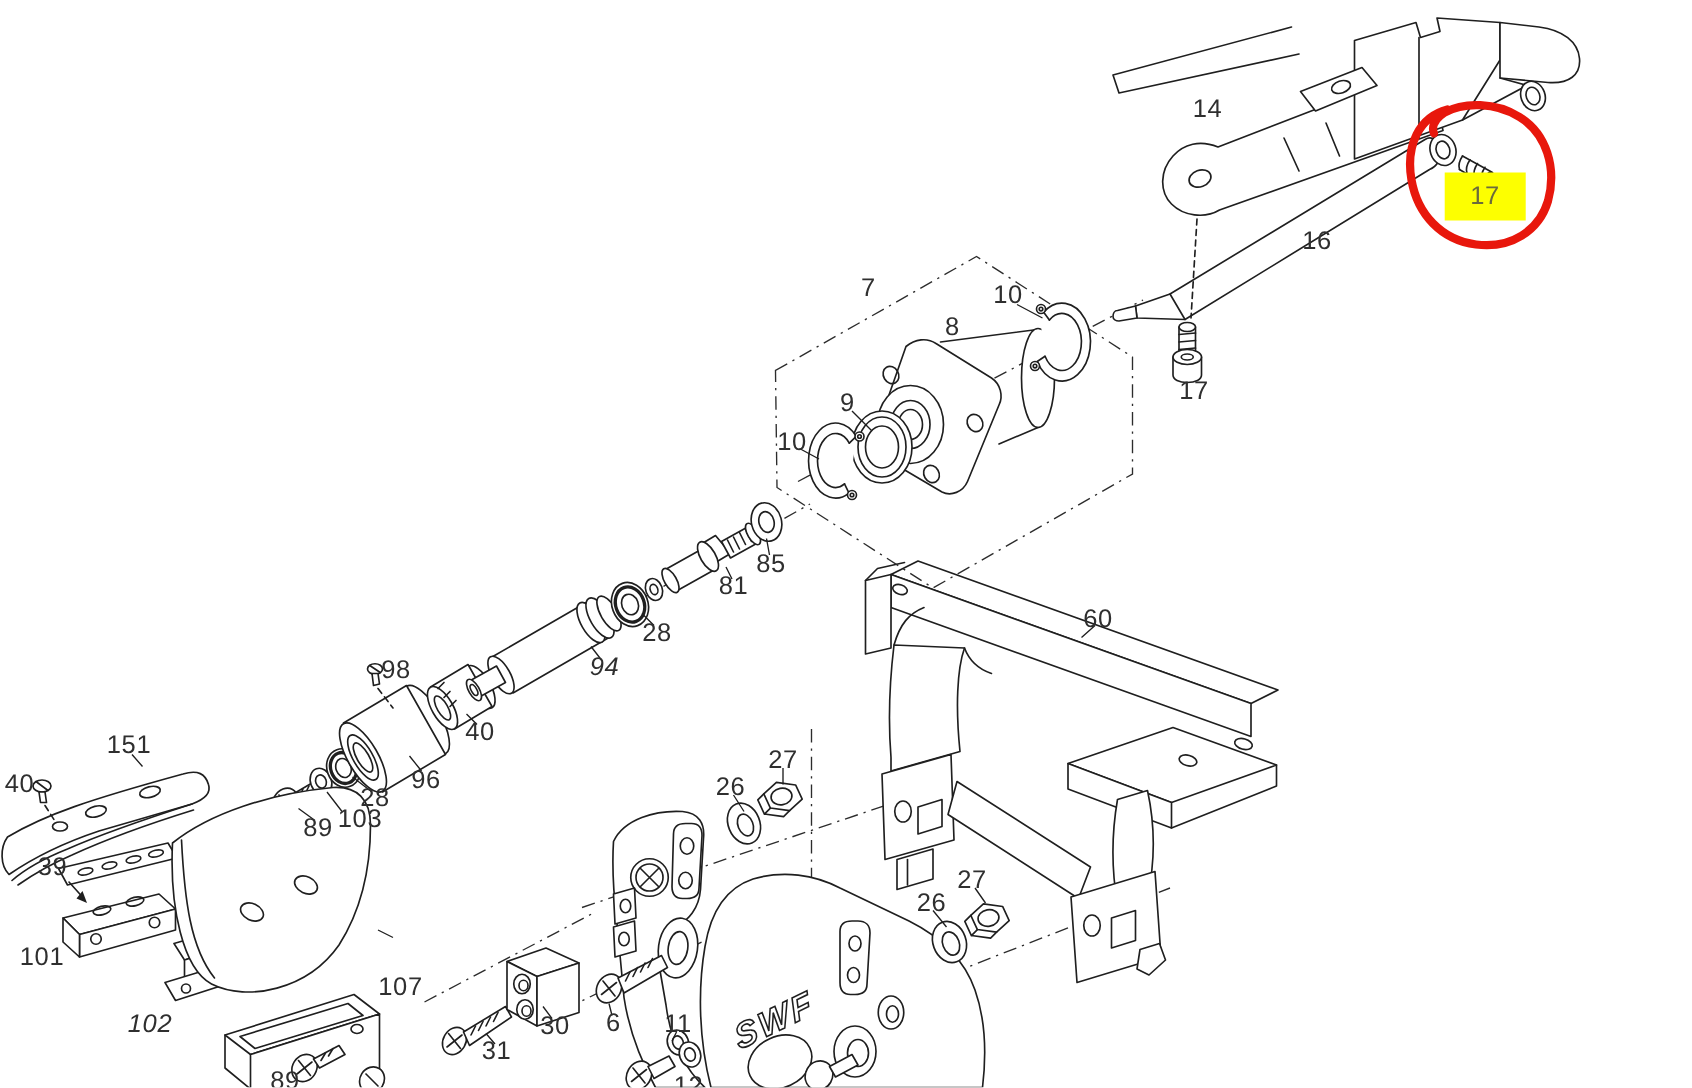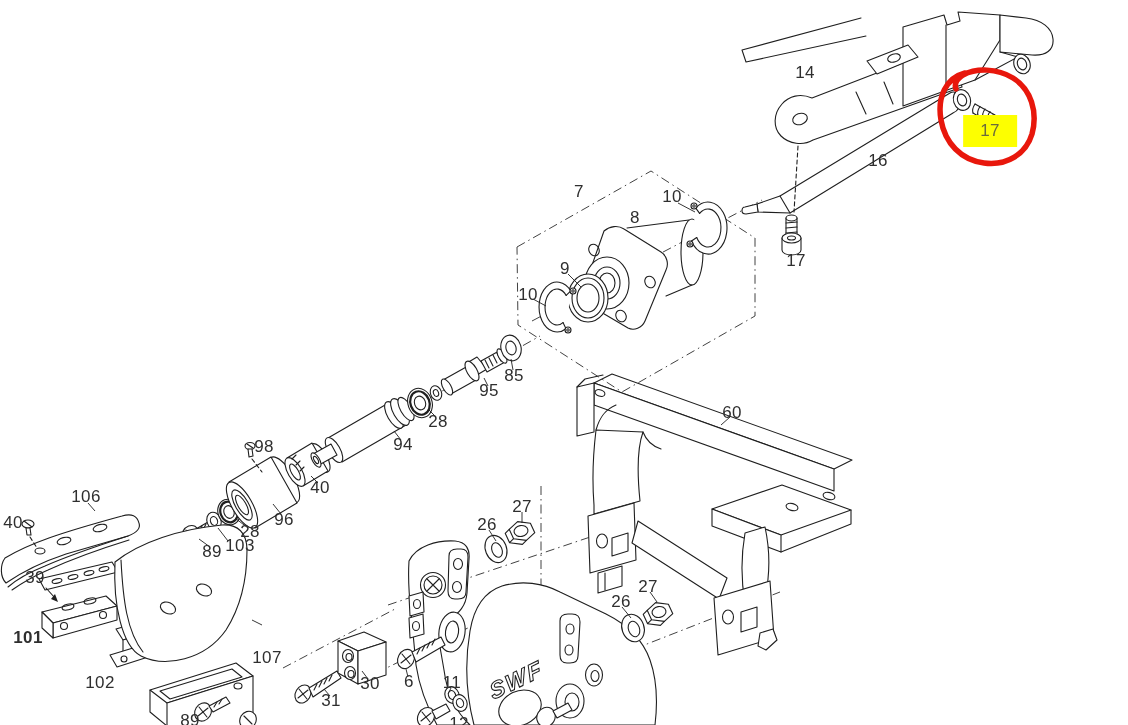--- a/index.html
+++ b/index.html
@@ -330,34 +330,34 @@
       <span class="part-label" style="left: 805px; top: 73px;">14</span>
       <span class="part-label" style="left: 878px; top: 161px;">16</span>
       <span class="part-label highlight" style="left: 990px; top: 131px;">17</span>
       <span class="part-label" style="left: 796px; top: 261px;">17</span>
       <span class="part-label" style="left: 579px; top: 192px;">7</span>
       <span class="part-label" style="left: 672px; top: 197px;">10</span>
       <span class="part-label" style="left: 635px; top: 218px;">8</span>
       <span class="part-label" style="left: 565px; top: 269px;">9</span>
       <span class="part-label" style="left: 528px; top: 295px;">10</span>
       <span class="part-label" style="left: 514px; top: 376px;">85</span>
-      <span class="part-label" style="left: 489px; top: 391px;">95</span>
+      <span class="part-label" style="left: 489px; top: 391px;">81</span>
       <span class="part-label" style="left: 438px; top: 422px;">28</span>
-      <span class="part-label" style="left: 403px; top: 445px;">94</span>
+      <span class="part-label" style="left: 403px; top: 445px; font-style: italic;">94</span>
       <span class="part-label" style="left: 320px; top: 488px;">40</span>
       <span class="part-label" style="left: 264px; top: 447px;">98</span>
       <span class="part-label" style="left: 284px; top: 520px;">96</span>
       <span class="part-label" style="left: 250px; top: 532px;">28</span>
       <span class="part-label" style="left: 240px; top: 546px;">103</span>
       <span class="part-label" style="left: 212px; top: 552px;">89</span>
-      <span class="part-label" style="left: 86px; top: 497px;">106</span>
+      <span class="part-label" style="left: 86px; top: 497px;">151</span>
       <span class="part-label" style="left: 13px; top: 523px;">40</span>
       <span class="part-label" style="left: 35px; top: 578px;">39</span>
-      <span class="part-label" style="left: 28px; top: 638px; font-weight: bold;">101</span>
-      <span class="part-label" style="left: 100px; top: 683px;">102</span>
+      <span class="part-label" style="left: 28px; top: 638px;">101</span>
+      <span class="part-label" style="left: 100px; top: 683px; font-style: italic;">102</span>
       <span class="part-label" style="left: 267px; top: 630px; margin-top: 28px;">107</span>
       <span class="part-label" style="left: 370px; top: 684px;">30</span>
       <span class="part-label" style="left: 331px; top: 701px;">31</span>
       <span class="part-label" style="left: 409px; top: 682px;">6</span>
       <span class="part-label" style="left: 452px; top: 683px;">11</span>
       <span class="part-label" style="left: 459px; top: 724px;">12</span>
       <span class="part-label" style="left: 487px; top: 525px;">26</span>
       <span class="part-label" style="left: 522px; top: 507px;">27</span>
       <span class="part-label" style="left: 732px; top: 413px;">60</span>
       <span class="part-label" style="left: 621px; top: 602px;">26</span>

